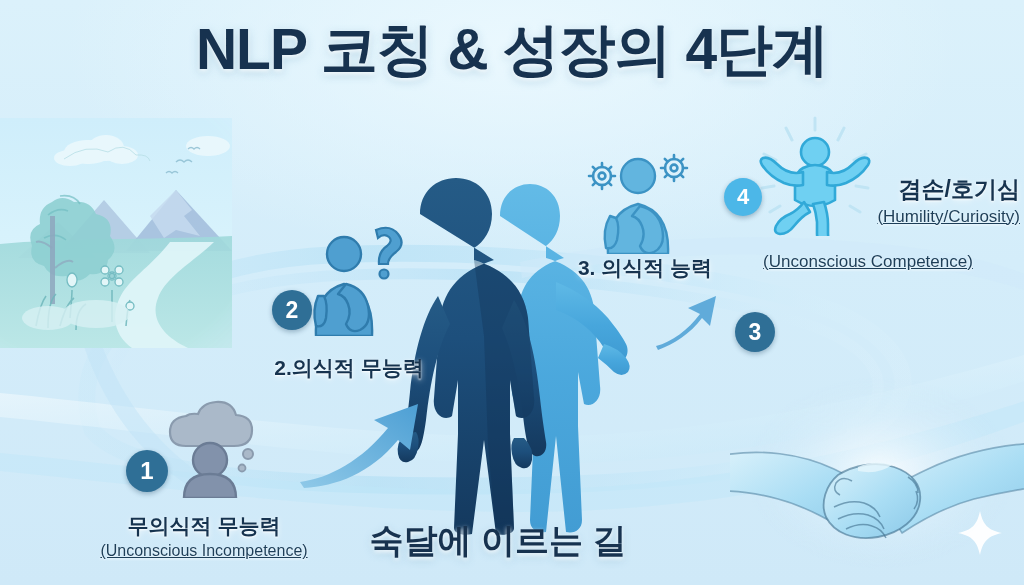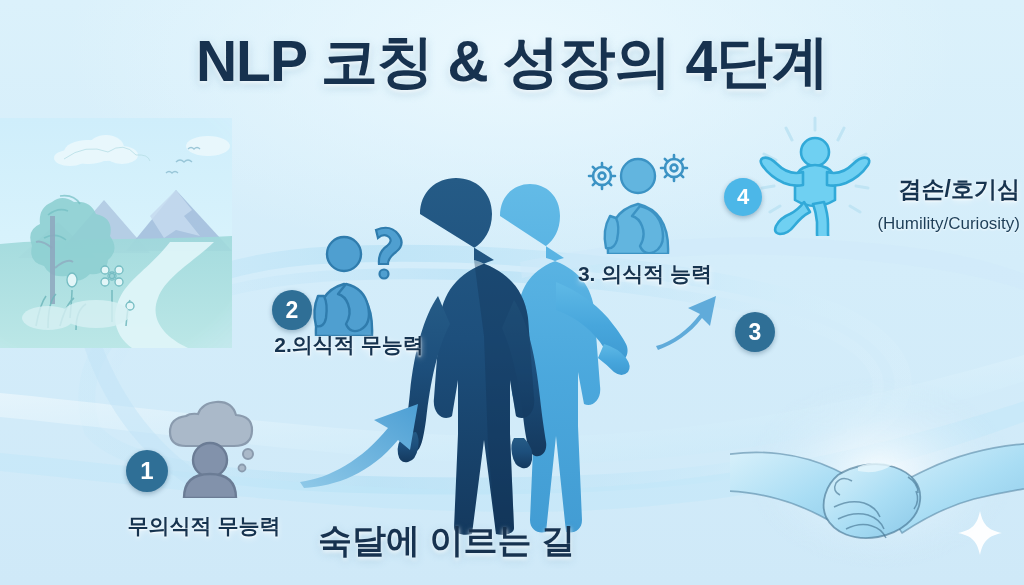--- a/index.html
+++ b/index.html
@@ -25,44 +25,45 @@
   
   .handshake{
     position:absolute;right:-6px;bottom:-4px;width:300px;height:232px;
     overflow:hidden;
     -webkit-mask-image:radial-gradient(ellipse 118% 120% at 55% 52%,#000 54%,rgba(0,0,0,0) 88%);
             mask-image:radial-gradient(ellipse 118% 120% at 55% 52%,#000 54%,rgba(0,0,0,0) 88%);
   }
 
   
   .title{
-    position:absolute;left:0;right:0;top:24px;text-align:center;
+    position:absolute;left:0;right:0;top:12px;text-align:center;
     font-size:57px;font-weight:bold;letter-spacing:-1px;
     color:#17324f;
     text-shadow:0 2px 4px rgba(255,255,255,.85),0 3px 10px rgba(120,170,200,.45);
     white-space:nowrap;
   }
 
   
   .caption{
-    position:absolute;left:318px;top:518px;width:360px;text-align:left;
+    position:absolute;left:318px;top:518px;width:360px;text-align:center;
     font-size:34px;font-weight:bold;color:#17324f;
     text-shadow:0 2px 4px rgba(255,255,255,.9),0 3px 9px rgba(120,170,200,.45);
     white-space:nowrap;
   }
 
   
   .label{position:absolute;text-align:center;white-space:nowrap;}
   .label .ko{
     font-size:21px;font-weight:bold;color:#16334f;line-height:1.16;
     text-shadow:0 1px 2px rgba(255,255,255,.95),0 2px 6px rgba(255,255,255,.7);
   }
   .label .en{
-    font-size:16px;color:#1d3e58;line-height:1.3;margin-top:10px;
+    font-size:16px;color:#1d3e58;line-height:1.3;margin-top:3px;
     text-shadow:0 1px 2px rgba(255,255,255,.95);
+    text-decoration:underline;
   }
   .label.lg .ko{font-size:23px;}
   .label.lg .en{font-size:17px;}
 
   
   .badge{
     position:absolute;border-radius:50%;
     display:flex;align-items:center;justify-content:center;
     color:#ffffff;font-weight:bold;
     box-shadow:0 2px 5px rgba(20,60,90,.33);
@@ -308,40 +309,41 @@
       <circle cx="90" cy="80" r="3.5" fill="#aab9c9" stroke="#8a9bae" stroke-width="1.8"></circle>
       <circle cx="58" cy="72" r="17" fill="#8292ab" stroke="#6b7c95" stroke-width="2.4"></circle>
       <path d="M32,110 q0,-24 26,-24 q26,0 26,24 Z" fill="#8292ab" stroke="#6b7c95" stroke-width="2.4"></path>
     </g>
   </svg>
   <div class="badge" style="left:126px;top:450px;width:42px;height:42px;background:#2f6f96;font-size:24px;">
     <span>1</span>
   </div>
   <div class="label" style="left:78px;top:514px;width:252px;">
     <div class="ko">무의식적 무능력</div>
+    <div class="en">(Unconscious Incompetence)</div>
   </div>
 
   <svg class="fig" style="left:302px;top:224px;" width="106" height="112" viewBox="0 0 106 112">
     <g fill="#4f9fd0" stroke="#2f7cad" stroke-width="2.4" stroke-linejoin="round">
       <circle cx="42" cy="30" r="17"></circle>
       <path d="M14,112 q-2,-44 28,-52 q30,8 28,52 Z"></path>
       <path d="M16,72 q-6,14 -2,30 q8,2 10,-8 q2,-14 -2,-22 Z"></path>
       <path d="M44,60 q18,4 22,22 q4,18 -8,24 q-10,4 -14,-6 q6,-10 2,-20
                q-3,-8 -10,-10 Z"></path>
     </g>
     <g fill="#4f9fd0" stroke="#2f7cad" stroke-width="2.2">
       <path d="M74,6 q14,-6 22,4 q8,10 -2,18 q-8,6 -8,12 l-9,0 q-1,-12 8,-18
                q6,-5 2,-9 q-5,-4 -11,1 Z"></path>
       <circle cx="82" cy="50" r="4.5"></circle>
     </g>
   </svg>
   <div class="badge" style="left:272px;top:290px;width:40px;height:40px;background:#2f6f96;font-size:23px;">
     <span>2</span>
   </div>
-  <div class="label" style="left:236px;top:333px;width:226px;">
+  <div class="label" style="left:236px;top:356px;width:226px;">
     <div class="ko">2.의식적 무능력</div>
   </div>
 
   <svg class="fig" style="left:582px;top:146px;" width="112" height="108" viewBox="0 0 112 108">
     <g fill="#62b5df" stroke="#3c93c4" stroke-width="2.4" stroke-linejoin="round">
       <circle cx="56" cy="30" r="17"></circle>
       <path d="M26,108 q-2,-42 30,-50 q32,8 30,50 Z"></path>
       <path d="M28,70 q-8,14 -4,32 q8,2 11,-8 q3,-14 -1,-22 Z"></path>
       <path d="M58,60 q18,4 22,22 q4,18 -8,24 q-10,4 -14,-6 q6,-10 2,-20
                q-3,-8 -10,-10 Z"></path>
@@ -360,21 +362,21 @@
         <circle cx="0" cy="0" r="3.4"></circle>
         <path d="M0,-13 L0,-9 M0,9 L0,13 M-13,0 L-9,0 M9,0 L13,0
                  M-9.2,-9.2 L-6.4,-6.4 M6.4,6.4 L9.2,9.2
                  M9.2,-9.2 L6.4,-6.4 M-6.4,6.4 L-9.2,9.2" stroke-linecap="round"></path>
       </g>
     </g>
   </svg>
   <div class="badge" style="left:735px;top:312px;width:40px;height:40px;background:#2f6f96;font-size:23px;">
     <span>3</span>
   </div>
-  <div class="label" style="left:552px;top:262px;width:186px;">
+  <div class="label" style="left:552px;top:256px;width:186px;">
     <div class="ko">3. 의식적 능력</div>
   </div>
 
   <svg class="fig" style="left:756px;top:116px;" width="118" height="120" viewBox="0 0 118 120">
     <g stroke="#bfe4f4" stroke-width="3" stroke-linecap="round" opacity=".95">
       <path d="M59,2 L59,14 M30,12 L36,24 M88,12 L82,24
                M8,38 L20,44 M110,38 L98,44
                M6,72 L18,70 M112,72 L100,70
                M14,96 L24,90 M104,96 L94,90"></path>
     </g>
@@ -388,18 +390,19 @@
     </g>
   </svg>
   <div class="badge" style="left:724px;top:178px;width:38px;height:38px;background:#4cb7e8;font-size:22px;">
     <span>4</span>
   </div>
   <div class="label lg" style="left:840px;top:176px;width:180px;text-align:right;">
     <div class="ko">겸손/호기심</div>
     <div class="en">(Humility/Curiosity)</div>
   </div>
   <div class="label lg" style="left:712px;top:248px;width:312px;">
+    <div class="en">(Unconscious Competence)</div>
   </div>
 
   <div class="title">NLP 코칭 &amp; 성장의 4단계</div>
   <div class="caption">숙달에 이르는 길</div>
 
 </div>
 
 </body></html>

